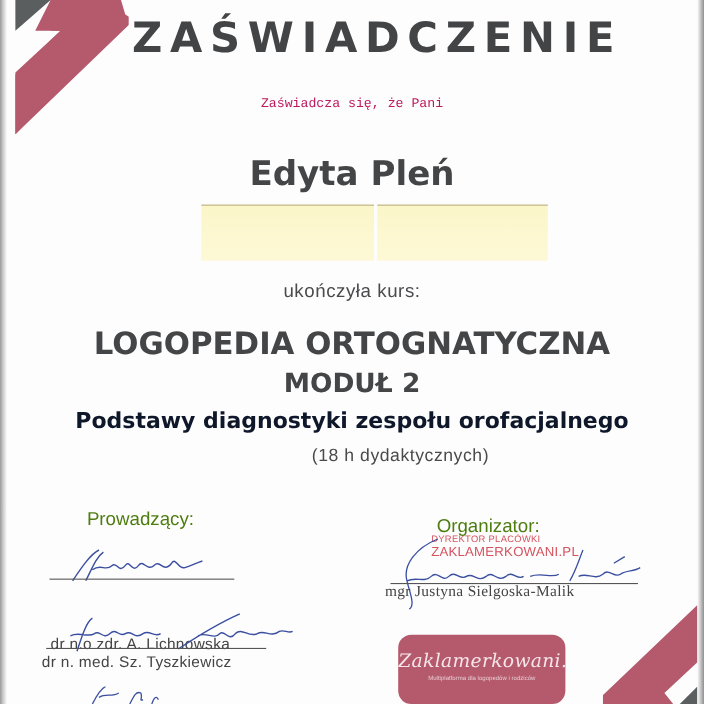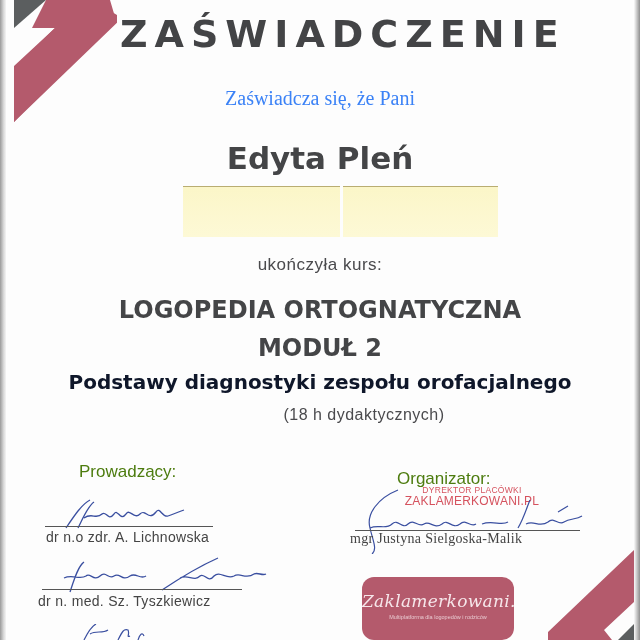--- a/index.html
+++ b/index.html
@@ -17,42 +17,42 @@
     position: absolute; right: 0; top: 0; width: 6px; height: 640px;
     background: linear-gradient(to left, #8f8f8f, #d0d0d0 60%, #fafafa);
   }
   .deco { position: absolute; }
   .abs { position: absolute; left: 0; width: 640px; text-align: center; white-space: nowrap; }
   .title {
     top: 12px; left: 120px; width: 430px;
     font-family: "DejaVu Sans", sans-serif; font-weight: bold;
     font-size: 38px; letter-spacing: 7px; color: #434446;
   }
-  .intro { top: 87px; font-size: 20px; color: #3b82f6; font-family: Liberation Serif, serif; }
+  .intro { top: 87px; font-size: 12px; color: #be185d; font-family: Liberation Mono, monospace; }
   .name { top: 140px; font-size: 31px; font-weight: bold; color: #444547; }
   .sticky {
     position: absolute; top: 186px; height: 50px;
     background: linear-gradient(to bottom, #fbf6c8, #fdf9d6);
     border-top: 1px solid #b9ad72;
   }
   .completed { top: 255px; font-size: 17px; color: #4a4a4d; letter-spacing: 0.5px; font-family: "Liberation Sans", sans-serif; }
-  .course { top: 296px; font-size: 24px; font-weight: bold; color: #444547; }
+  .course { top: 296px; font-size: 28px; font-weight: bold; color: #444547; }
   .module { top: 334px; font-size: 24px; font-weight: bold; color: #444547; }
   .subtitle { top: 370px; font-size: 20px; font-weight: bold; color: #0f172a; }
   .hours { top: 406px; font-size: 16px; color: #4a4a4d; font-family: "Liberation Sans", sans-serif; letter-spacing: 0.5px; padding-left: 44px; }
   .label {
     position: absolute; font-family: "Liberation Sans", sans-serif; font-size: 17px; color: #4d7c0f; white-space: nowrap;
   }
   .sig-name {
     position: absolute; font-family: "Liberation Sans", sans-serif; font-size: 14px; color: #444; white-space: nowrap; letter-spacing: 0.3px;
   }
   .sig-line { position: absolute; height: 1px; background: #555; }
   .signature { position: absolute; }
   .stamp {
-    position: absolute; left: 392px; top: 486px; width: 160px; text-align: center;
+    position: absolute; left: 392px; top: 486px; width: 160px; 
     font-family: "Liberation Sans", sans-serif; color: #d5525e; line-height: 1.1;
   }
   .stamp .l1 { font-size: 8.5px; letter-spacing: 0.3px; }
   .stamp .l2 { font-size: 12px; letter-spacing: 0.2px; }
   .logo-box {
     position: absolute; left: 362px; top: 577px; width: 152px; height: 63px;
     background: #b45a6c; border-radius: 12px; text-align: center; overflow: hidden;
   }
   .logo-text {
     display: block; margin-top: 14px; font-family: "DejaVu Serif", serif; font-style: italic;
@@ -91,21 +91,21 @@
 <div class="abs module">MODUŁ 2</div>
 <div class="abs subtitle">Podstawy diagnostyki zespołu orofacjalnego</div>
 <div class="abs hours">(18 h dydaktycznych)</div>
 
 <div class="label" style="left:79px;top:462px;">Prowadzący:</div>
 
 <svg class="signature" style="left:60px;top:496px" width="130" height="36" viewBox="0 0 130 36">
   <path d="M6,32 C14,20 22,8 30,4 M18,32 C24,20 28,10 34,6 M24,22 C32,16 36,24 42,18 C46,14 48,26 54,18 C58,12 60,26 66,18 C70,12 74,24 80,18 C86,12 88,26 96,16 C100,10 102,22 108,20 C114,18 118,16 124,14" fill="none" stroke="#3a4fa0" stroke-width="1.3"></path>
 </svg>
 <div class="sig-line" style="left:45px;top:526px;width:168px;"></div>
-<div class="sig-name" style="left:46px;top:510px;margin-top:19px;">dr n.o zdr. A. Lichnowska</div>
+<div class="sig-name" style="left:46px;top:558px;margin-top:19px;">dr n.o zdr. A. Lichnowska</div>
 
 <svg class="signature" style="left:50px;top:556px" width="220" height="40" viewBox="0 0 220 40">
   <path d="M20,36 C24,24 28,10 34,6 M14,22 C22,18 30,24 36,20 C40,16 44,26 50,20 C56,14 58,24 64,20 C70,16 72,26 80,20 C86,16 90,24 96,20 M112,34 C130,22 150,10 168,2 M130,22 C138,18 144,26 150,20 C154,16 158,28 164,20 C170,14 176,24 184,20 C190,16 196,24 204,18 C208,16 212,20 216,18" fill="none" stroke="#3a4fa0" stroke-width="1.3"></path>
 </svg>
 <div class="sig-line" style="left:42px;top:589px;width:200px;"></div>
 <div class="sig-name" style="left:38px;top:593px;">dr n. med. Sz. Tyszkiewicz</div>
 
 <svg class="signature" style="left:78px;top:624px" width="70" height="16" viewBox="0 0 70 16">
   <path d="M6,16 C10,8 14,2 18,0 M12,10 C18,6 24,10 30,6 M40,16 C44,8 46,4 50,6 C52,10 48,14 52,12 M60,16 C62,10 64,8 66,12" fill="none" stroke="#3a4fa0" stroke-width="1.2"></path>
 </svg>

